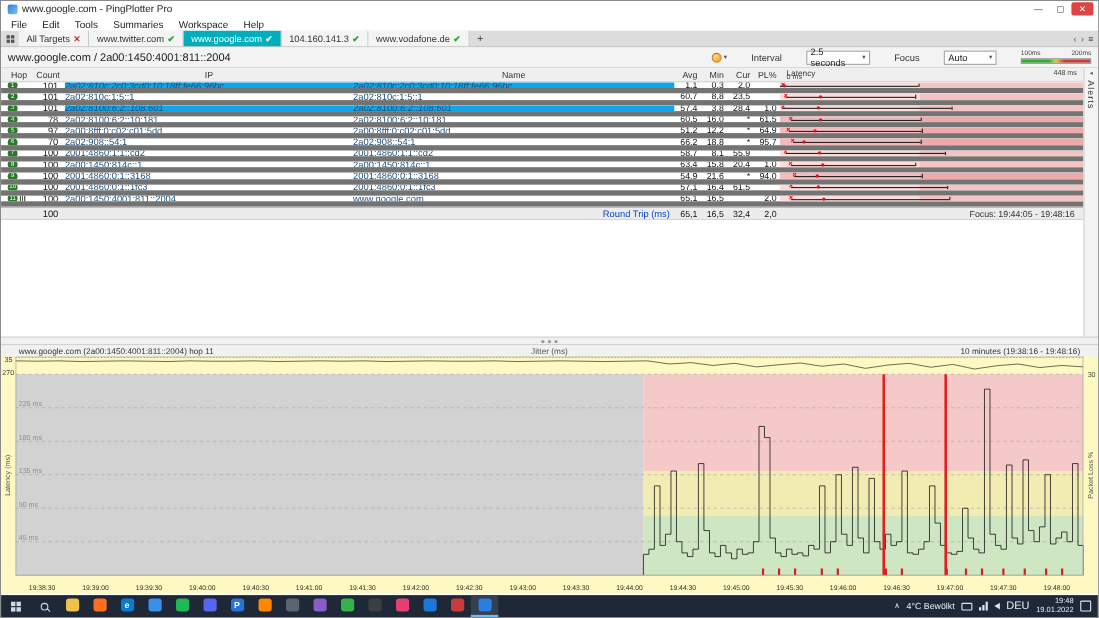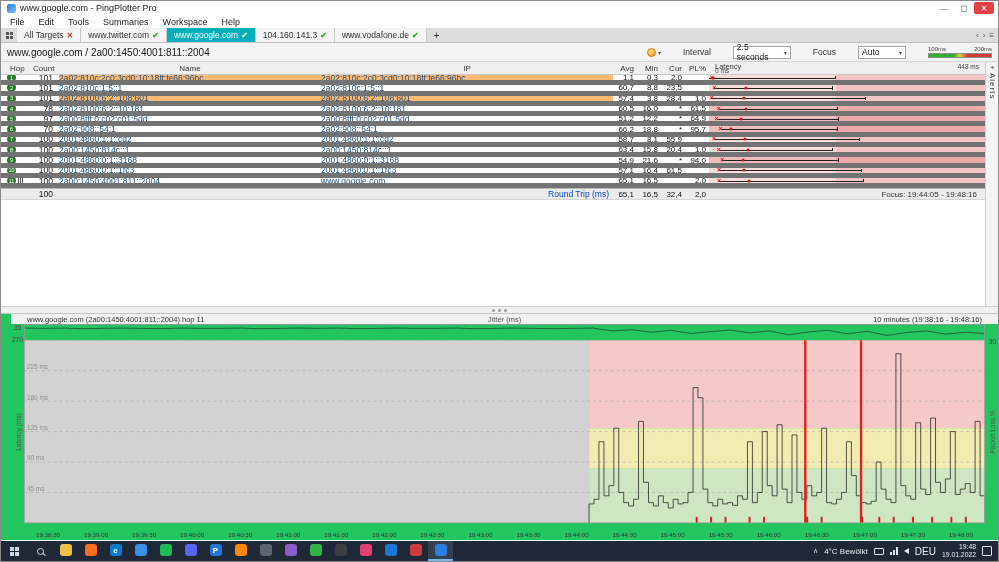--- a/index.html
+++ b/index.html
@@ -56,21 +56,21 @@
 .th{white-space:nowrap;overflow:hidden;}
 .th-hop{padding-left:9px;}
 .th-count{text-align:left;padding-left:4px;}
 .th-center{text-align:center;}
 .th-num{text-align:right;padding-right:3px;}
 .th-lat{position:relative;height:100%;font-size:6.5px;color:#444;}
 .lat-left{position:absolute;left:6px;bottom:0;}
 .lat-mid{position:absolute;left:6px;top:0;font-size:7.5px;color:#333;}
 .lat-right{position:absolute;right:6px;top:1px;}
 .trow{height:10.3px;border-bottom:5px solid #737373;font-size:8.5px;align-items:center;background:#fff;}
-.trow.flash .c-ip,.trow.flash .c-name{background:#fdba74;}
+.trow.flash .c-ip,.trow.flash .c-name{background:#0ea5e9;font-style:italic;}
 .cell{white-space:nowrap;overflow:hidden;height:100%;display:flex;align-items:center;}
 .c-hop{gap:2px;}
 .badge{width:9px;height:9px;border-radius:50%;background:#2a7a2a;color:#fff;font-size:5.5px;display:flex;align-items:center;justify-content:center;margin-left:6px;flex:0 0 auto;}
 .mini-graph-icon{width:6px;height:6px;background:linear-gradient(to right,#555 0 1px,transparent 1px 2px,#555 2px 3px,transparent 3px 4px,#555 4px 5px);background-size:5px 100%;background-repeat:no-repeat;background-position:bottom left;}
 .c-count{justify-content:flex-end;padding-right:6px;color:#111;}
 .c-ip,.c-name{color:#1f4e79;}
 .c-num{justify-content:flex-end;padding-right:3px;font-size:8px;color:#111;text-align:right;}
 .latcell{position:relative;height:100%;background:#fadcdc;overflow:hidden;}
 .latcell.high{background:#f3bcbc;}
 .latcell .band{position:absolute;left:46%;right:0;top:0;bottom:0;background:rgba(210,100,100,.20);}
@@ -84,21 +84,21 @@
 .filler{flex:1;background:#fff;}
 .alerts{width:13px;flex:0 0 auto;background:#f4f4f4;border-left:1px solid #cfcfcf;display:flex;flex-direction:column;align-items:center;padding-top:2px;gap:3px;}
 .alerts-arrow{font-size:6px;color:#666;line-height:1;}
 .alerts-label{writing-mode:vertical-rl;font-size:8px;color:#333;letter-spacing:1px;}
 
 
 .splitter{height:8px;flex:0 0 auto;background:#f0f0f0;border-top:1px solid #d0d0d0;border-bottom:1px solid #c4c4c4;display:flex;align-items:center;justify-content:center;gap:3px;}
 .splitter i{width:3px;height:3px;border-radius:50%;background:#9a9a9a;}
 
 
-.graph{height:226px;flex:0 0 auto;display:flex;flex-direction:column;background:#22c55e;padding-left:10px;}
+.graph{height:226px;flex:0 0 auto;display:flex;flex-direction:column;background:#fef9c3;}
 .gheader{height:10px;flex:0 0 auto;display:flex;align-items:center;background:#f1f1f1;font-size:7.5px;color:#333;padding:0 16px;}
 .gh-left{flex:1;white-space:nowrap;}
 .gh-center{flex:0 0 auto;color:#555;}
 .gh-right{flex:1;text-align:right;white-space:nowrap;}
 .gbody{flex:1;display:flex;min-height:0;}
 .yaxis{width:13px;position:relative;flex:0 0 auto;}
 .ax-small{position:absolute;font-size:6.5px;color:#444;}
 .jmax{top:0;left:3px;}
 .ymax{top:12px;left:1px;}
 .rmax{top:14px;right:2px;}
@@ -216,22 +216,22 @@
       </span>
       <span class="legend-bar"></span>
     </span>
   </div>
 
   <div class="middle">
     <div class="table-area">
       <div class="thead grid-cols" id="thead">
           <div class="th th-hop">Hop</div>
           <div class="th th-count">Count</div>
+          <div class="th th-center">IP</div>
           <div class="th th-center">Name</div>
-          <div class="th th-center">IP</div>
           <div class="th th-num">Avg</div>
           <div class="th th-num">Min</div>
           <div class="th th-num">Cur</div>
           <div class="th th-num">PL%</div>
           <div class="th th-lat">
             <span class="lat-mid">Latency</span>
             <span class="lat-left">0 ms</span>
             <span class="lat-right">448 ms</span>
           </div>
         </div>

